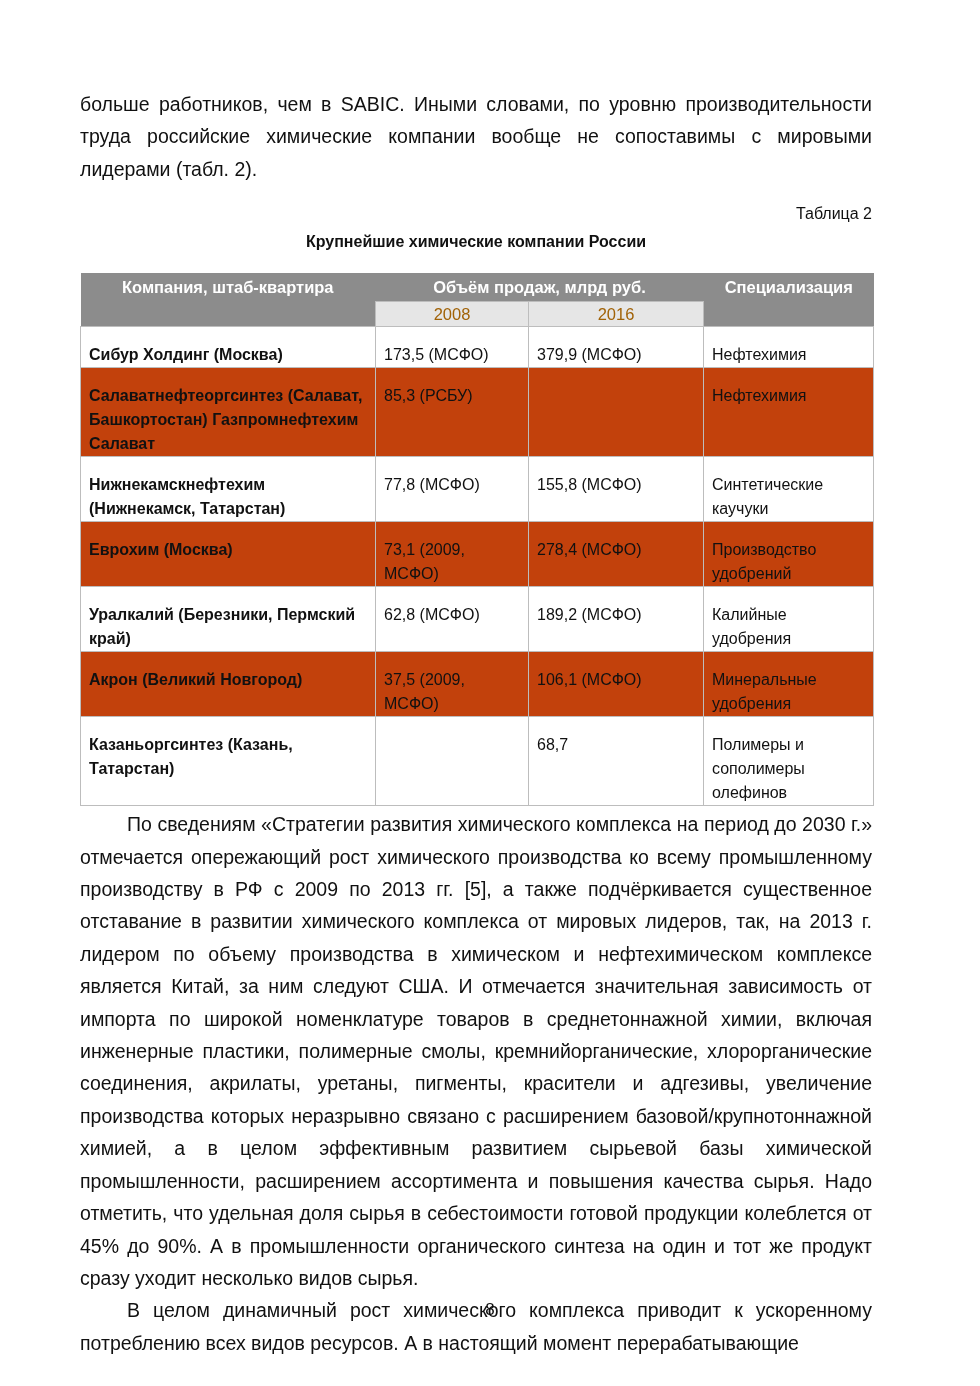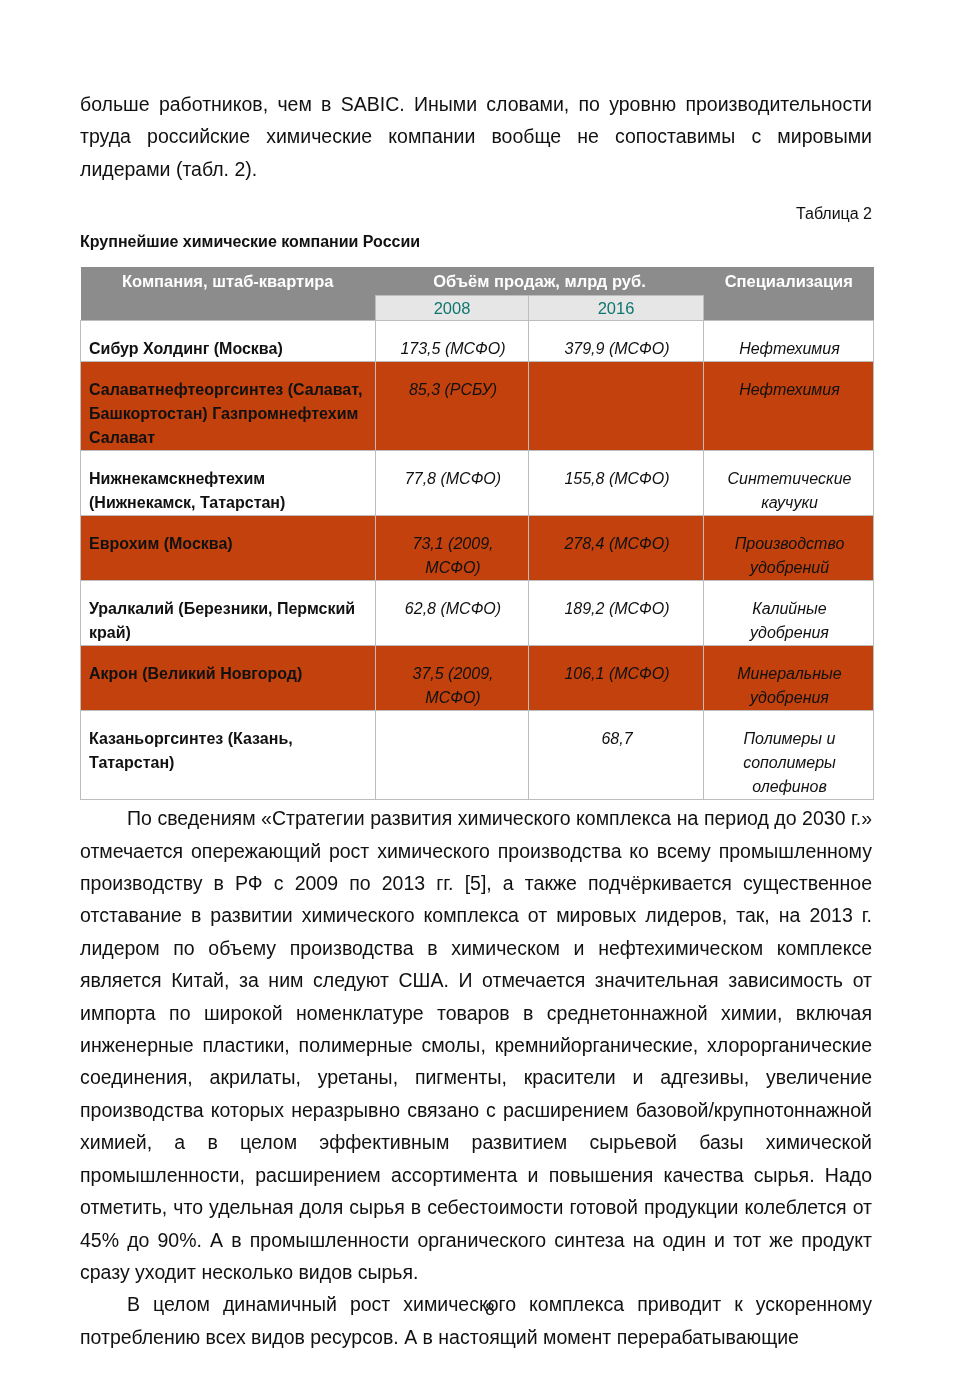--- a/index.html
+++ b/index.html
@@ -2,26 +2,26 @@
 <html><head>
 <meta charset="utf-8">
 <style>
   html, body { margin: 0; padding: 0; background: #ffffff; }
   body { width: 980px; height: 1386px; position: relative; overflow: hidden;
          font-family: "Liberation Sans", "DejaVu Sans", sans-serif; color: #111; }
   .page { position: absolute; left: 80px; top: 88px; width: 792px; }
   .para { font-size: 19.5px; line-height: 32.4px; text-align: justify; margin: 0; }
   .para.indent { text-indent: 47px; }
   .tbl-label { text-align: right; font-size: 16px; margin-top: 18px; line-height: 22px; }
-  .tbl-title { text-align: left; font-weight: bold; font-size: 16px; margin-top: 6px; line-height: 22px; }
-  table { border-collapse: collapse; width: 793px; margin-top: 14px; font-size: 16px; line-height: 24px; table-layout: fixed; }
+  .tbl-title { text-align: center; font-weight: bold; font-size: 16px; margin-top: 6px; line-height: 22px; }
+  table { border-collapse: collapse; width: 793px; margin-top: 20px; font-size: 16px; line-height: 24px; table-layout: fixed; }
   th { background: #8c8c8c; color: #ffffff; font-weight: bold; font-size: 16.5px; padding: 2px 4px; vertical-align: top; }
-  th.year { background: #e6e6e6; color: #0f766e; font-weight: normal; border: 1px solid #bdbdbd; padding: 0 4px; }
+  th.year { background: #e6e6e6; color: #a16207; font-weight: normal; border: 1px solid #bdbdbd; padding: 0 4px; }
   td { border: 1px solid #bdbdbd; padding: 16px 6px 0 8px; vertical-align: top; }
-  td.num, td.spec { text-align: center; font-style: italic; }
+  td.num, td.spec { text-align: left; }
   td.name { font-weight: bold; }
   tr.shade td { background: #c2410c; }
   .pagenum { position: absolute; top: 1300px; left: 0; width: 980px; text-align: center; font-size: 17px; }
 </style>
 </head>
 <body>
 
 <div class="page">
   <p class="para">больше работников, чем в SABIC. Иными словами, по уровню производительности труда российские химические компании вообще не сопоставимы с мировыми лидерами (табл. 2).</p>
 

